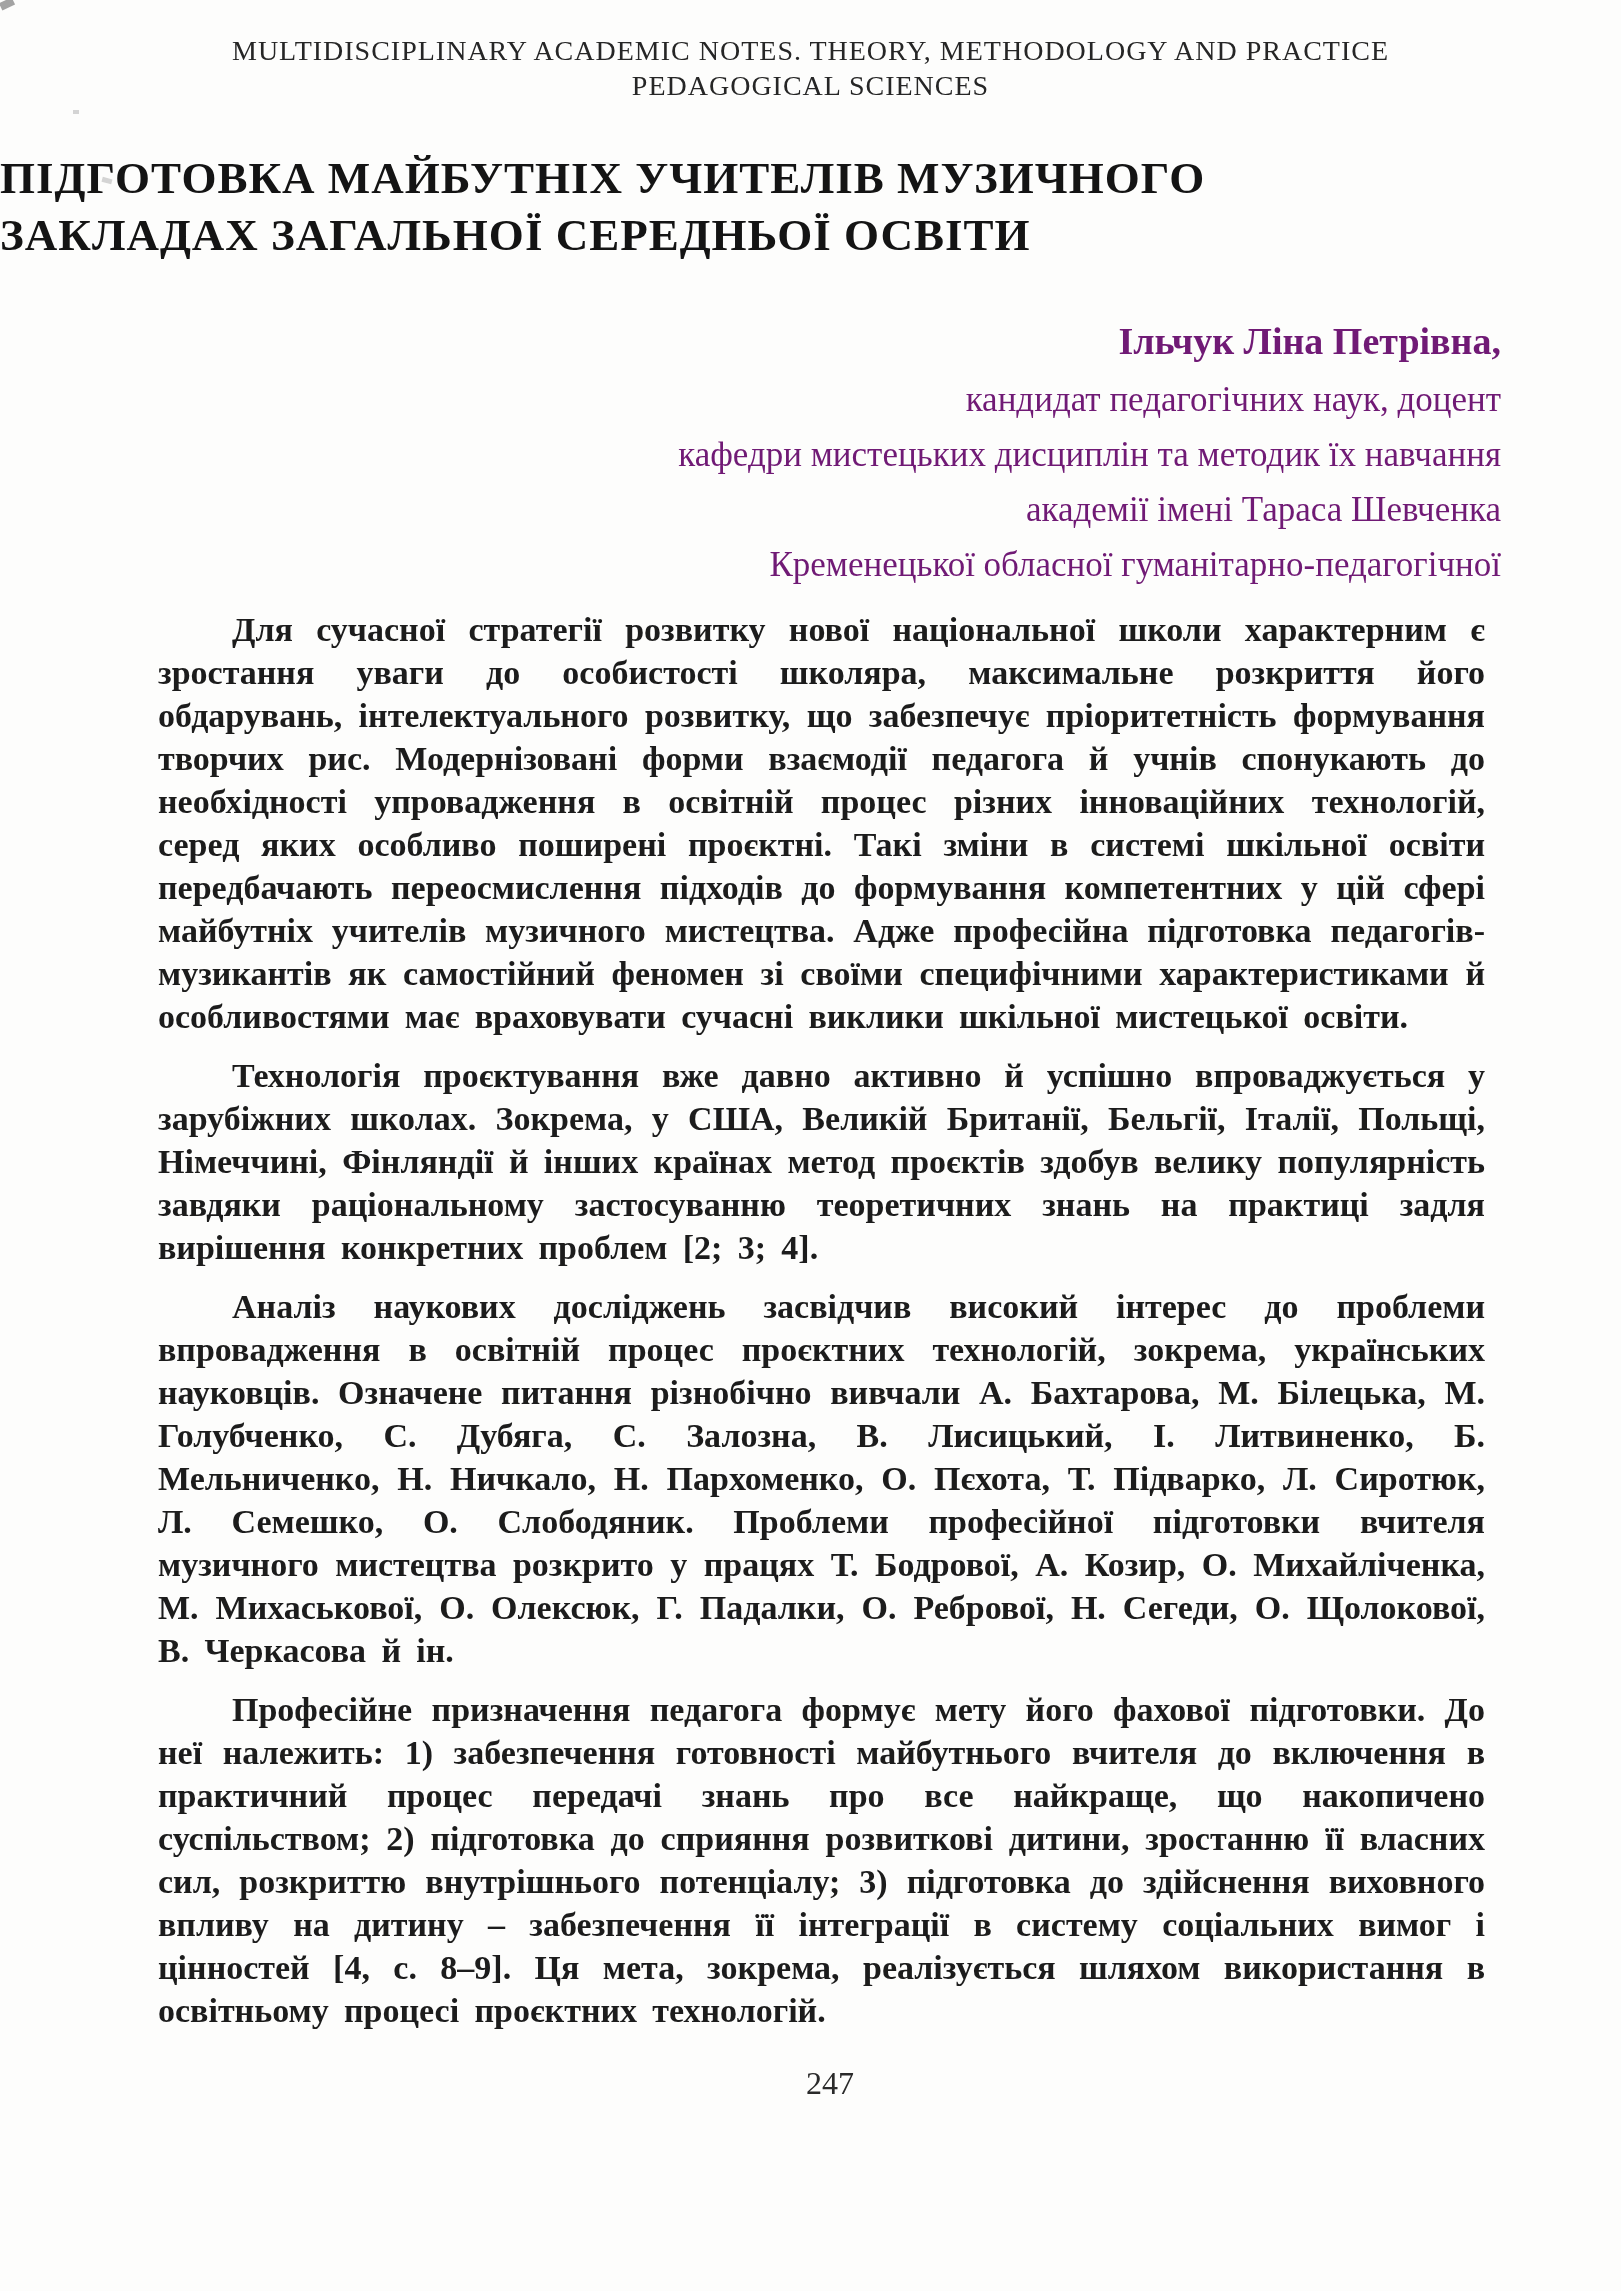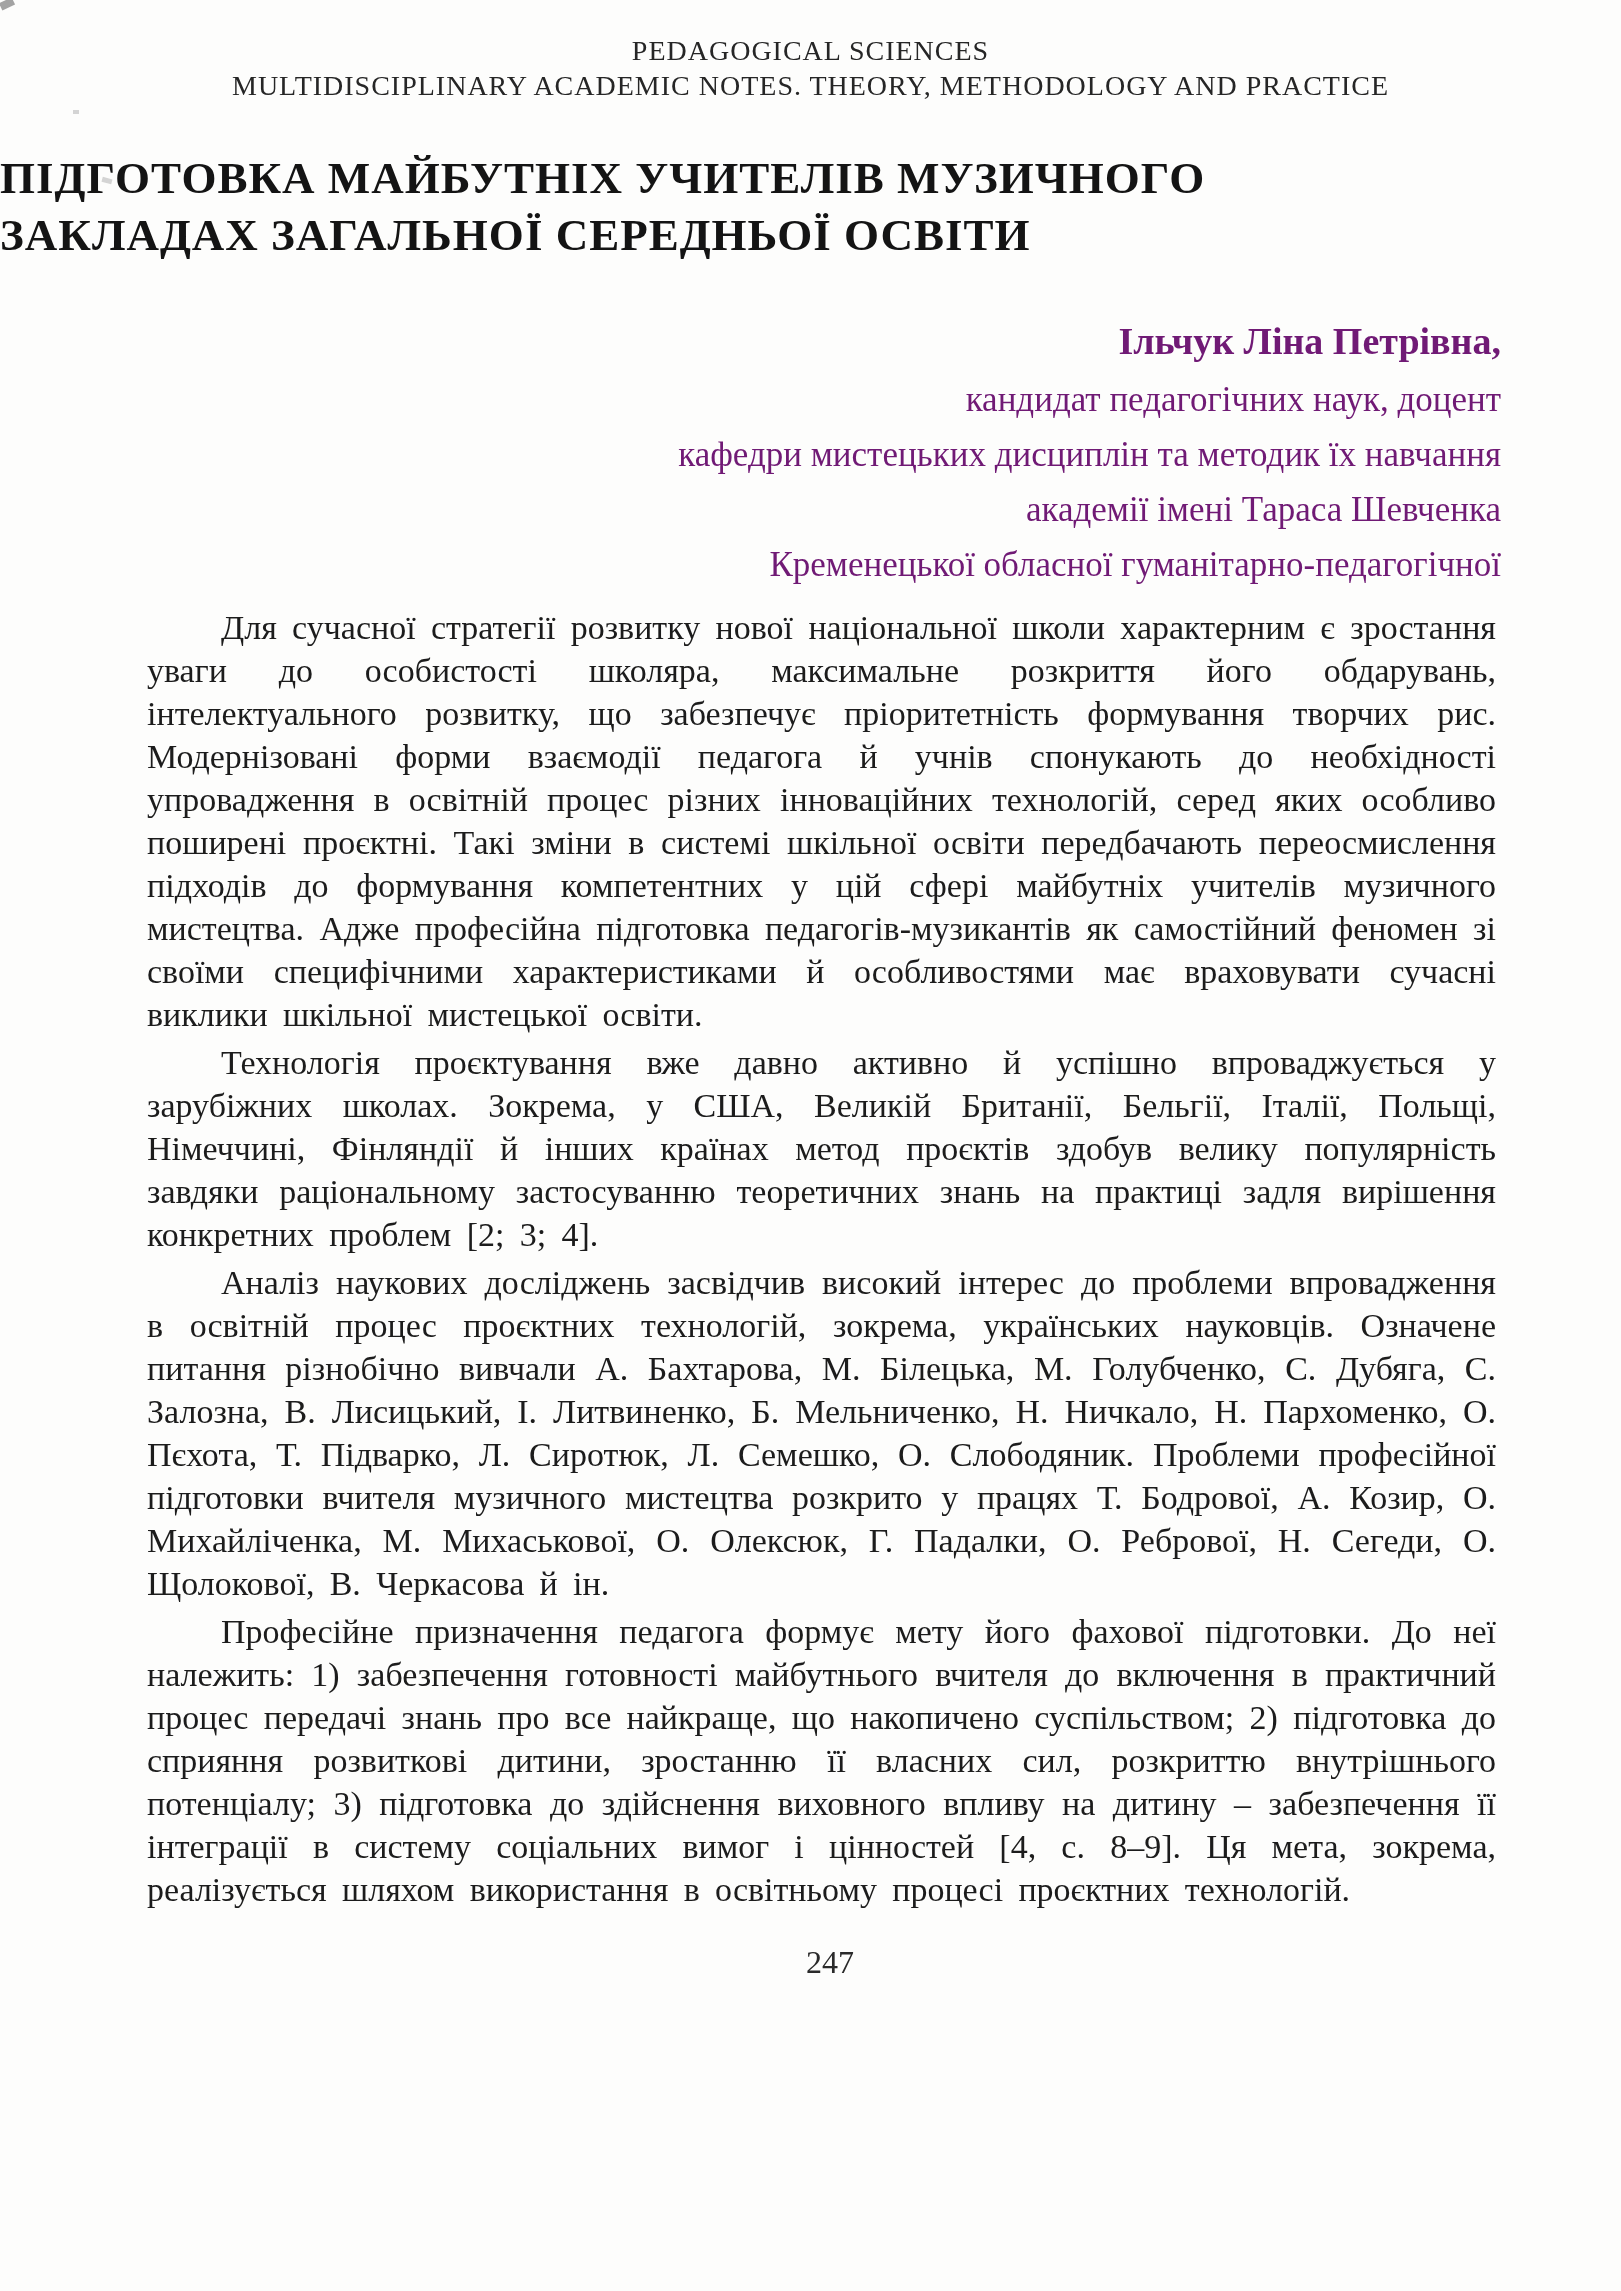--- a/index.html
+++ b/index.html
@@ -56,22 +56,23 @@
   
   .body-text {
     margin: 13.7px 120px 0 142px;
     text-align: justify;
     font-size: 34px;
     line-height: 43px;
     word-spacing: 0.2em;
     color: #1c1c1c;
   }
   .body-text p {
-    margin: 5px;
+    margin: 16px;
     text-indent: 74px;
+    font-weight: bold;
   }
   .page-number {
     margin-top: 33px;
     text-align: center;
     font-size: 32px;
     color: #2a2a2a;
     padding-left: 39px;
   }
   
   .speck {
@@ -86,22 +87,22 @@
 </head>
 <body>
 
 <div class="page">
 
   <div class="speck speck-corner"></div>
   <div class="speck speck-a"></div>
   <div class="speck speck-b"></div>
 
   <div class="running-header">
+    <div>MULTIDISCIPLINARY ACADEMIC NOTES. THEORY, METHODOLOGY AND PRACTICE</div>
     <div>PEDAGOGICAL SCIENCES</div>
-    <div>MULTIDISCIPLINARY ACADEMIC NOTES. THEORY, METHODOLOGY AND PRACTICE</div>
   </div>
 
   <h1 class="article-title" style="margin-bottom:0;">
     <div>ПІДГОТОВКА МАЙБУТНІХ УЧИТЕЛІВ МУЗИЧНОГО</div>
     <div>ЗАКЛАДАХ ЗАГАЛЬНОЇ СЕРЕДНЬОЇ ОСВІТИ</div>
   </h1>
 
   <div class="author-block">
     <div class="author-name">Ільчук Ліна Петрівна,</div>
     <div class="author-line">кандидат педагогічних наук, доцент</div>

